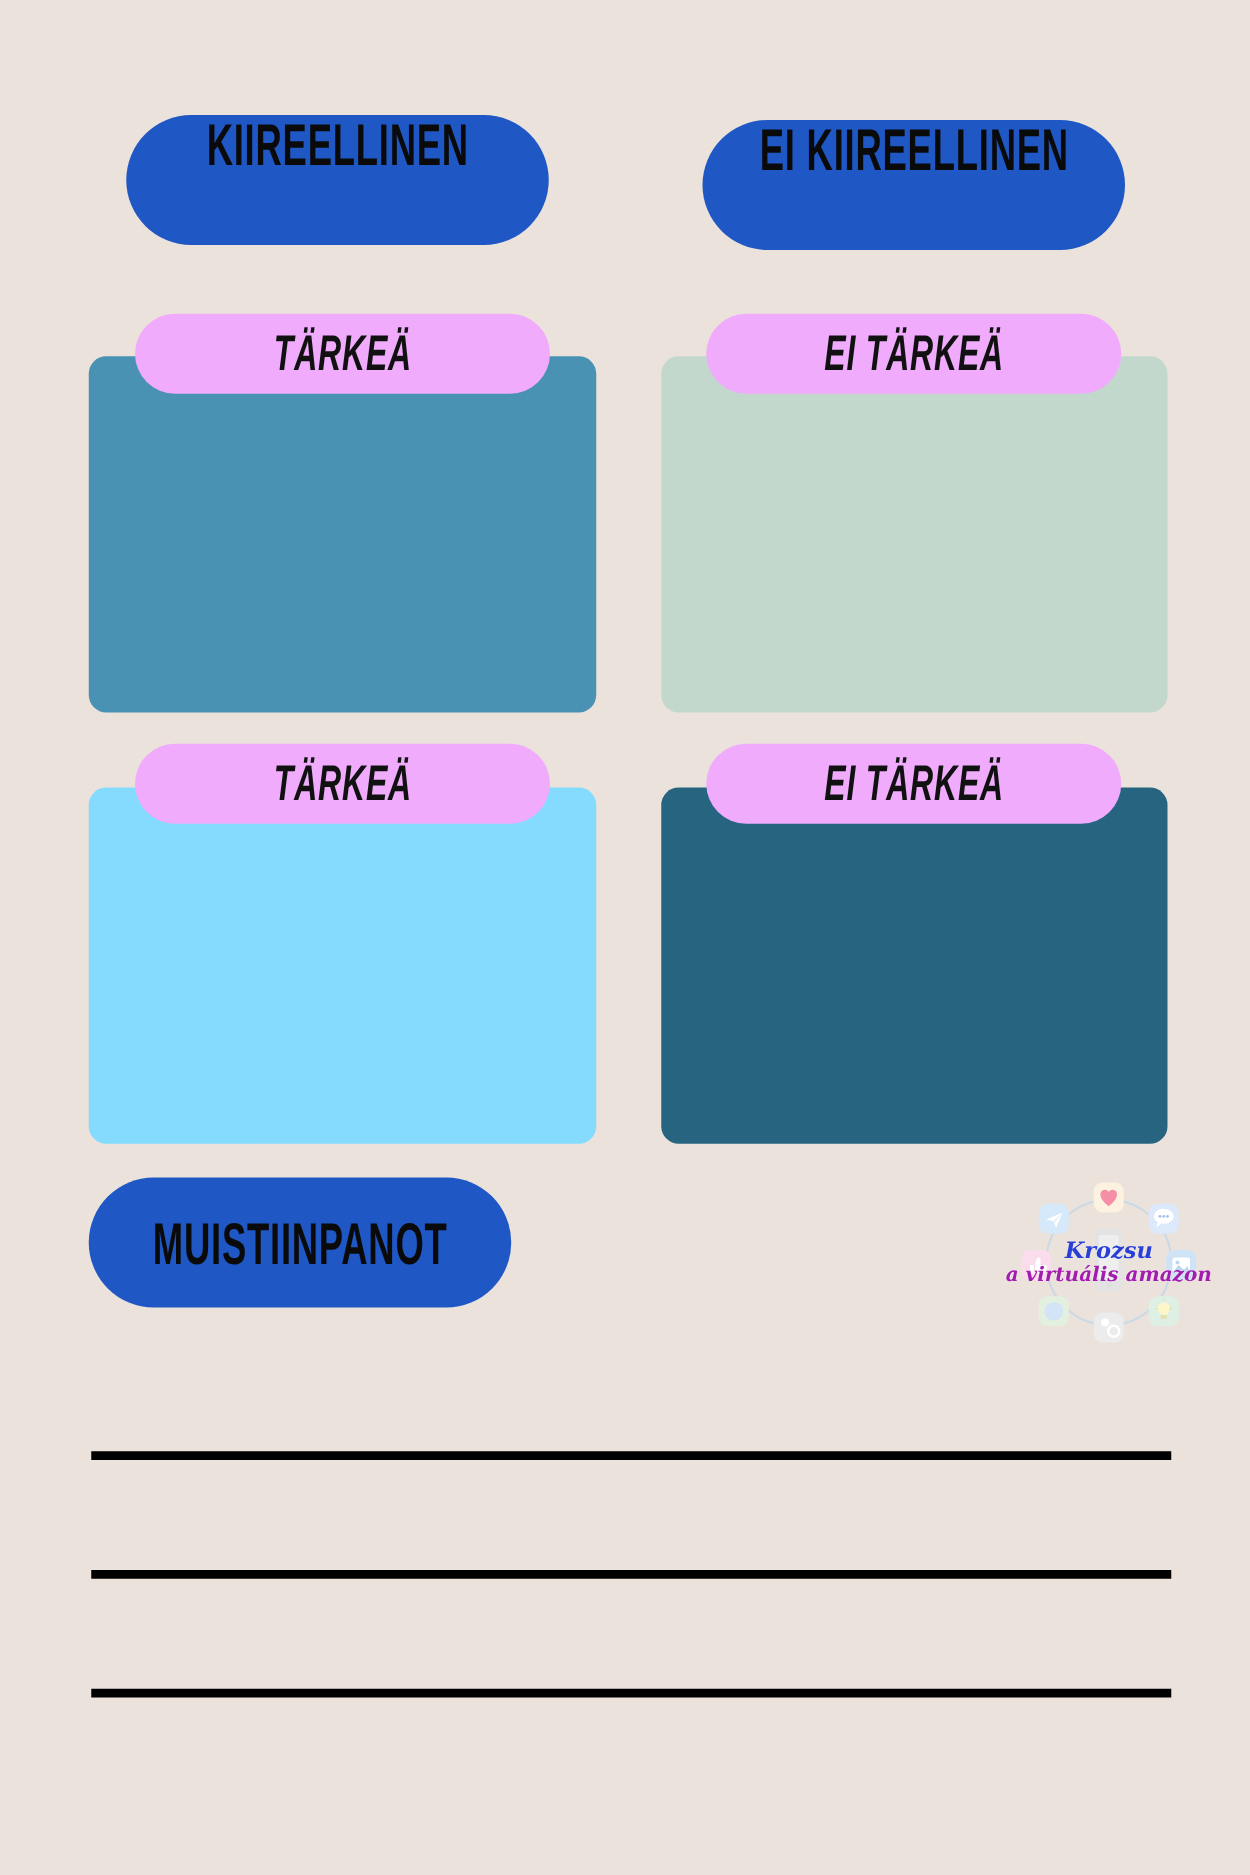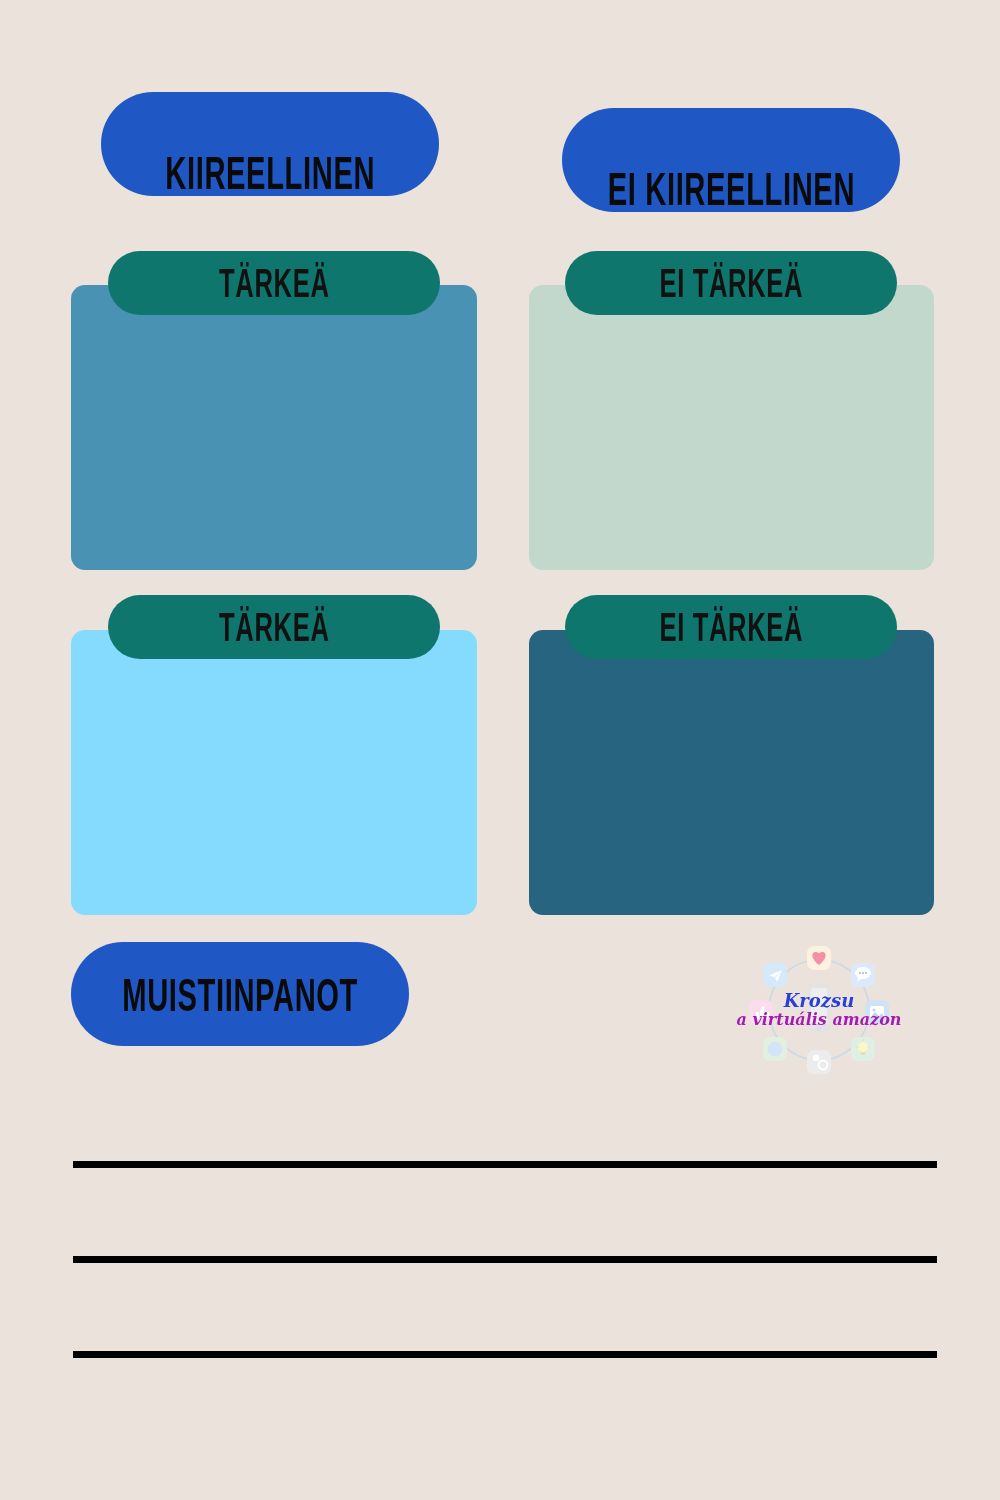--- a/index.html
+++ b/index.html
@@ -18,55 +18,56 @@
     width: 1000px;
     height: 1500px;
   }
 
   
   .header-pill {
     position: absolute;
     background: #1f57c4;
     border-radius: 999px;
     display: flex;
-    align-items: flex-end;
+    align-items: flex-start;
     justify-content: center;
   }
   .header-pill .pill-text {
     color: #0a0a0a;
     font-family: "Liberation Sans Narrow", "Liberation Sans", sans-serif;
     font-size: 47px;
     font-weight: 700;
     letter-spacing: 1px;
     transform: scaleX(0.62);
     transform-origin: center center;
     white-space: nowrap;
     line-height: 1;
   }
   #hdr-urgent   { left: 101px; top: 92px;  width: 338px; height: 104px; }
-  #hdr-noturgent{ left: 562px; top: 108px;  width: 338px; height: 104px; }
+  #hdr-noturgent{ left: 562px; top: 96px;  width: 338px; height: 104px; }
 
   
   .quad-box {
     position: absolute;
     border-radius: 14px;
   }
   #box-q1 { left: 71px;  top: 285px; width: 406px; height: 285px; background: #4a92b3; }
   #box-q2 { left: 529px; top: 285px; width: 405px; height: 285px; background: #c3d8cd; }
   #box-q3 { left: 71px;  top: 630px; width: 406px; height: 285px; background: #84dbfd; }
   #box-q4 { left: 529px; top: 630px; width: 405px; height: 285px; background: #26647f; }
 
   
   .label-pill {
     position: absolute;
-    background: #0f766e;
+    background: #f0abfc;
     border-radius: 999px;
     display: flex;
     align-items: center;
     justify-content: center;
+    font-style: italic;
   }
   .label-pill .pill-text {
     color: #111111;
     font-family: "Liberation Sans Narrow", "Liberation Sans", sans-serif;
     font-size: 40px;
     font-weight: 700;
     letter-spacing: 1px;
     transform: scaleX(0.64);
     transform-origin: center center;
     white-space: nowrap;
@@ -110,21 +111,21 @@
     height: 7px;
     background: #000000;
   }
   #note-line-1 { top: 1161px; }
   #note-line-2 { top: 1256px; }
   #note-line-3 { top: 1351px; }
 
   
   #brand-logo {
     position: absolute;
-    left: 741px;
+    left: 809px;
     top: 944px;
     width: 156px;
     height: 132px;
   }
   #brand-logo .logo-art {
     position: absolute;
     inset: 0;
   }
   #brand-logo .logo-text {
     position: absolute;

